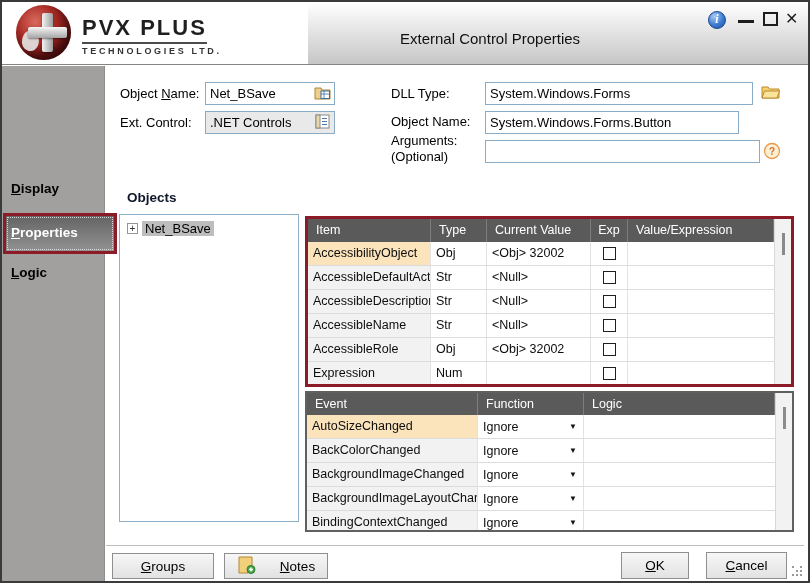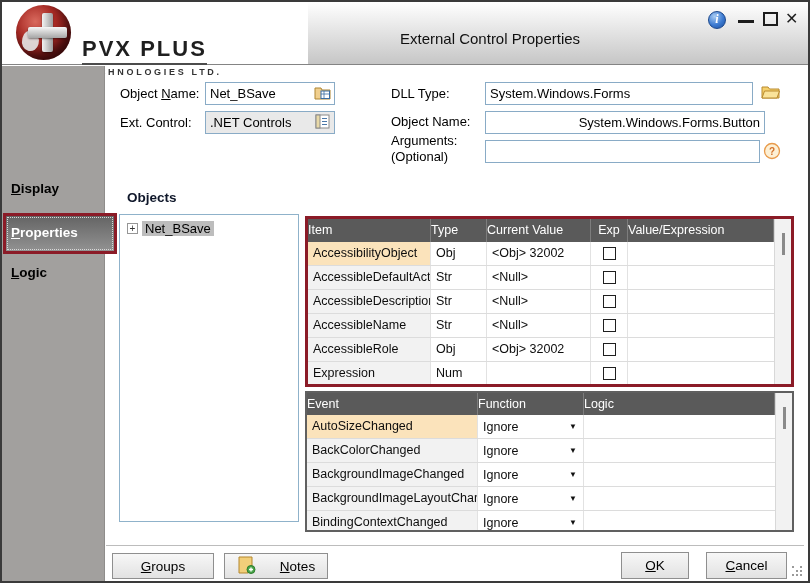--- a/index.html
+++ b/index.html
@@ -15,21 +15,21 @@
   .globe { position:absolute; left:14px; top:3px; width:55px; height:55px; border-radius:50%;
            background:radial-gradient(circle at 35% 30%, #d96a5e 0%, #a82a24 38%, #6e1414 72%, #380808 100%);
            box-shadow:inset -5px -7px 10px rgba(0,0,0,.45); }
   .globe::before { content:""; position:absolute; left:6px; top:26px; width:17px; height:20px;
            background:#e3e3e3; border-radius:45% 60% 50% 55%; transform:rotate(14deg); opacity:.92; }
   .cross { position:absolute; left:14px; top:3px; width:55px; height:55px; }
   .cross::before { content:""; position:absolute; left:26px; top:8px; width:11px; height:39px;
            background:linear-gradient(90deg,#f2f2f2,#9d9d9d); border-radius:2px; box-shadow:0 1px 2px rgba(0,0,0,.45); }
   .cross::after { content:""; position:absolute; left:12px; top:22px; width:39px; height:11px;
            background:linear-gradient(#f6f6f6,#a6a6a6); border-radius:2px; box-shadow:0 1px 2px rgba(0,0,0,.45); }
-  .brand { position:absolute; left:80px; top:13px;margin-top:21px; }
+  .brand { position:absolute; left:80px; top:13px; }
   .brand-line1 { display:inline-block; font-size:22px; font-weight:bold; letter-spacing:2px;
                  color:#1f1f1f; border-bottom:2px solid #4c4c4c; padding-bottom:1px; }
   .brand-line2 { font-size:9px; font-weight:bold; letter-spacing:2.7px; color:#333; margin-top:2px; }
   .dialog-title { position:absolute; left:398px; top:28px; font-size:15px; color:#101010; }
   .info-icon { position:absolute; left:706px; top:9px; width:18px; height:18px; border-radius:50%;
                background:radial-gradient(circle at 35% 28%, #aacdf3, #3c7ad1 55%, #1c4f9e);
                border:1px solid #1a478c; color:#fff; text-align:center; line-height:16px;
                font:italic bold 12px "Liberation Serif",serif; }
   .min-btn { position:absolute; left:736px; top:18px; width:16px; height:3px; background:#1d1d1d; }
   .max-btn { position:absolute; left:761px; top:10px; width:15px; height:14px; border:2px solid #1d1d1d; }
@@ -57,21 +57,21 @@
   .tree { position:absolute; left:117px; top:212px; width:180px; height:308px; background:#fff; border:1px solid #8fb2ca; }
   .tree-row { display:flex; align-items:center; margin:6px 0 0 7px; font-size:13px; }
   .expander { width:11px; height:11px; border:1px solid #969696; background:#fff; color:#333;
               font-size:10px; line-height:9px; text-align:center; margin-right:4px; }
   .tree-label { background:#bdbdbd; padding:0 3px; color:#000; }
 
   
   .grid { position:absolute; background:#fff; overflow:hidden; display:flex; }
   .grid-main { display:flex; flex-direction:column; overflow:hidden; }
   .ghead { display:flex; background:#5a5a5a; color:#fff; font-size:12.5px; flex:none; }
-  .ghead .hc { padding-left:0; border-right:1px solid #7d7d7d; overflow:hidden; white-space:nowrap; }
+  .ghead .hc { padding-left:8px; border-right:1px solid #7d7d7d; overflow:hidden; white-space:nowrap; }
   .grow { display:flex; height:24px; border-bottom:1px solid #dcdcdc; background:#fff; flex:none; }
   .gc { font-size:12.5px; color:#0d0d0d; padding:4px 0 0 5px; border-right:1px solid #e2e2e2;
         overflow:hidden; white-space:nowrap; }
   .item-col { background:#f2f2f2; }
   .hl { background:#fbe3bb !important; }
   .exp-col { display:flex; align-items:center; justify-content:center; padding:0; }
   .cb { width:13px; height:13px; border:1px solid #1f1f1f; background:#fff; }
   .vscroll { width:17px; background:#f2f2f2; border-left:1px solid #d8d8d8; position:relative; flex:none; }
   .vthumb { position:absolute; left:7px; top:14px; width:3px; height:22px; background:#8a8a8a; }
 
@@ -155,21 +155,21 @@
   <div class="flabel" style="left:389px; top:84px">DLL Type:</div>
   <input class="tinput" style="left: 483px; top: 80px; width: 268px;" value="System.Windows.Forms">
   <span class="mini-icon" style="left:759px; top:82px">
     <svg width="20" height="16" viewBox="0 0 20 16">
         <path d="M1 3 h6 l1.5 2 H18 v9 H1 z" fill="#f5d06c" stroke="#b98a2e"></path>
         <path d="M3.5 7 h15 l-2.5 7 H1 z" fill="#fae39a" stroke="#b98a2e"></path>
       </svg>
   </span>
 
   <div class="flabel" style="left:389px; top:112px">Object Name:</div>
-  <input class="tinput" style="left: 483px; top: 109px; width: 280px; text-align: right;" value="System.Windows.Forms.Button">
+  <input class="tinput" style="left: 483px; top: 109px; width: 254px;" value="System.Windows.Forms.Button">
 
   <div class="flabel" style="left:389px; top:131px">Arguments:</div>
   <div class="flabel" style="left:389px; top:147px">(Optional)</div>
   <input class="tinput" style="left: 483px; top: 138px; width: 275px;">
   <span class="mini-icon" style="left:761px; top:140px">
     <svg width="18" height="18" viewBox="0 0 18 18">
         <circle cx="9" cy="9" r="7.5" fill="#fdf0d5" stroke="#e89a4a" stroke-width="1.3"></circle>
         <text x="9" y="12.8" font-size="10" text-anchor="middle" fill="#d4722a" font-weight="bold" font-family="Liberation Sans, sans-serif">?</text>
       </svg>
   </span>

